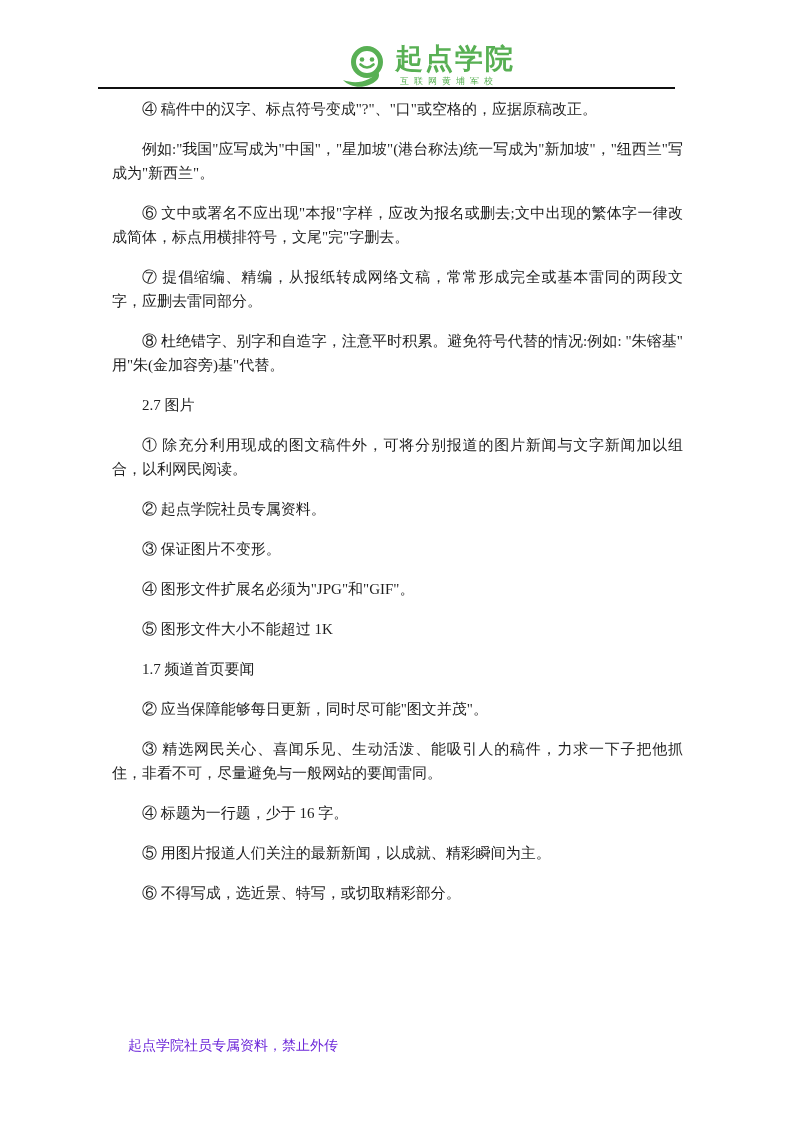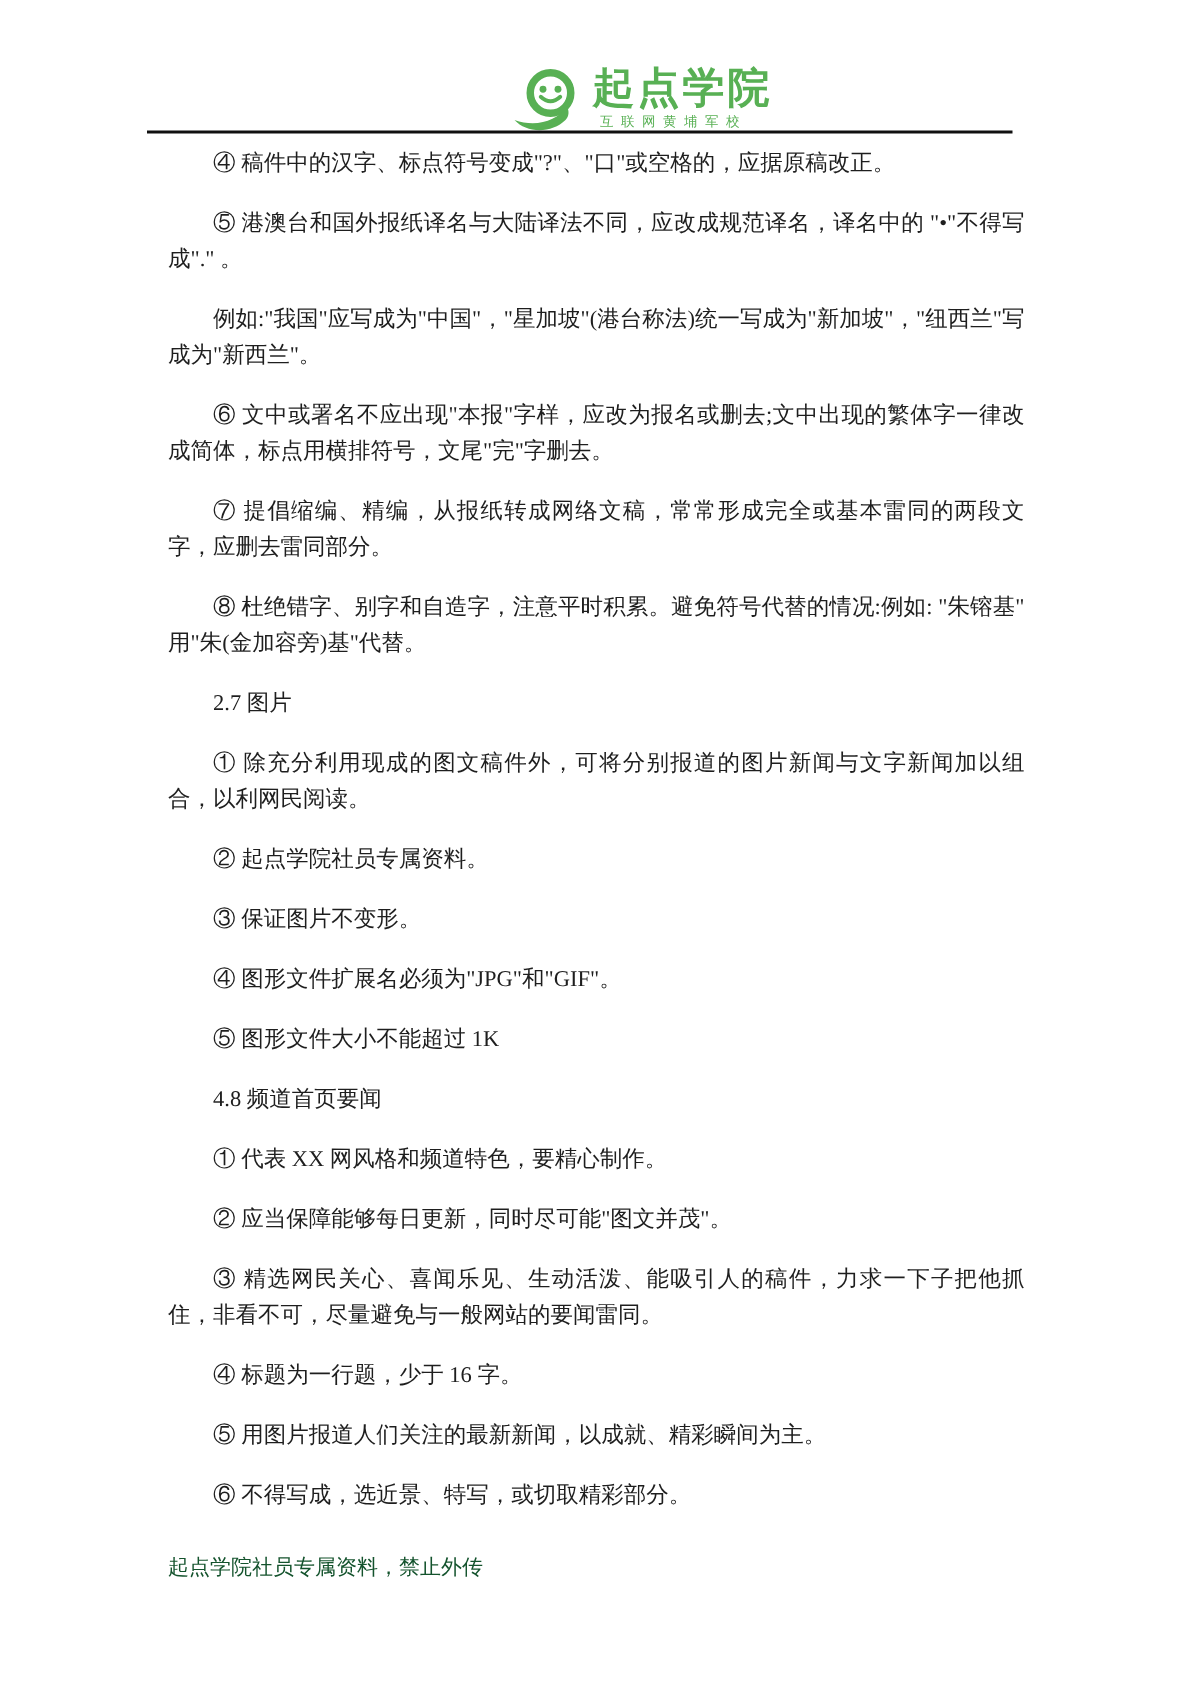--- a/index.html
+++ b/index.html
@@ -77,25 +77,25 @@
     font-size: 15px;
     line-height: 24px;
     text-indent: 2em;
     text-align: justify;
     color: #1e1e1e;
   }
 
   
   .doc-footer {
     position: absolute;
-    left: 112px;
+    left: 128px;
     top: 1036px;
     font-size: 14px;
     line-height: 20px;
-    color: #14532d;
+    color: #6d28d9;
   }
 </style>
 </head>
 <body>
 
 <header class="page-header">
   <div class="logo">
     <svg class="logo-icon" viewBox="0 0 50 46" xmlns="http://www.w3.org/2000/svg" aria-hidden="true">
 
       <circle cx="26" cy="18" r="13.5" fill="none" stroke="#58b054" stroke-width="5"></circle>
@@ -110,33 +110,31 @@
     <div class="logo-text">
       <div class="brand-name">起点学院</div>
       <div class="brand-tagline">互联网黄埔军校</div>
     </div>
   </div>
   <div class="header-rule"></div>
 </header>
 
 <main class="doc-body">
   <p>④ 稿件中的汉字、标点符号变成"?"、"口"或空格的，应据原稿改正。</p>
-  <p>⑤ 港澳台和国外报纸译名与大陆译法不同，应改成规范译名，译名中的 "•"不得写成"." 。</p>
   <p>例如:"我国"应写成为"中国"，"星加坡"(港台称法)统一写成为"新加坡"，"纽西兰"写成为"新西兰"。</p>
   <p>⑥ 文中或署名不应出现"本报"字样，应改为报名或删去;文中出现的繁体字一律改成简体，标点用横排符号，文尾"完"字删去。</p>
   <p>⑦ 提倡缩编、精编，从报纸转成网络文稿，常常形成完全或基本雷同的两段文字，应删去雷同部分。</p>
   <p>⑧ 杜绝错字、别字和自造字，注意平时积累。避免符号代替的情况:例如: "朱镕基" 用"朱(金加容旁)基"代替。</p>
   <p>2.7 图片</p>
   <p>① 除充分利用现成的图文稿件外，可将分别报道的图片新闻与文字新闻加以组合，以利网民阅读。</p>
   <p>② 起点学院社员专属资料。</p>
   <p>③ 保证图片不变形。</p>
   <p>④ 图形文件扩展名必须为"JPG"和"GIF"。</p>
   <p>⑤ 图形文件大小不能超过 1K</p>
-  <p>4.8 频道首页要闻</p>
-  <p>① 代表 XX 网风格和频道特色，要精心制作。</p>
+  <p>1.7 频道首页要闻</p>
   <p>② 应当保障能够每日更新，同时尽可能"图文并茂"。</p>
   <p>③ 精选网民关心、喜闻乐见、生动活泼、能吸引人的稿件，力求一下子把他抓住，非看不可，尽量避免与一般网站的要闻雷同。</p>
   <p>④ 标题为一行题，少于 16 字。</p>
   <p>⑤ 用图片报道人们关注的最新新闻，以成就、精彩瞬间为主。</p>
   <p>⑥ 不得写成，选近景、特写，或切取精彩部分。</p>
 </main>
 
 <footer class="doc-footer">
   <span>起点学院社员专属资料，禁止外传</span>
 </footer>

